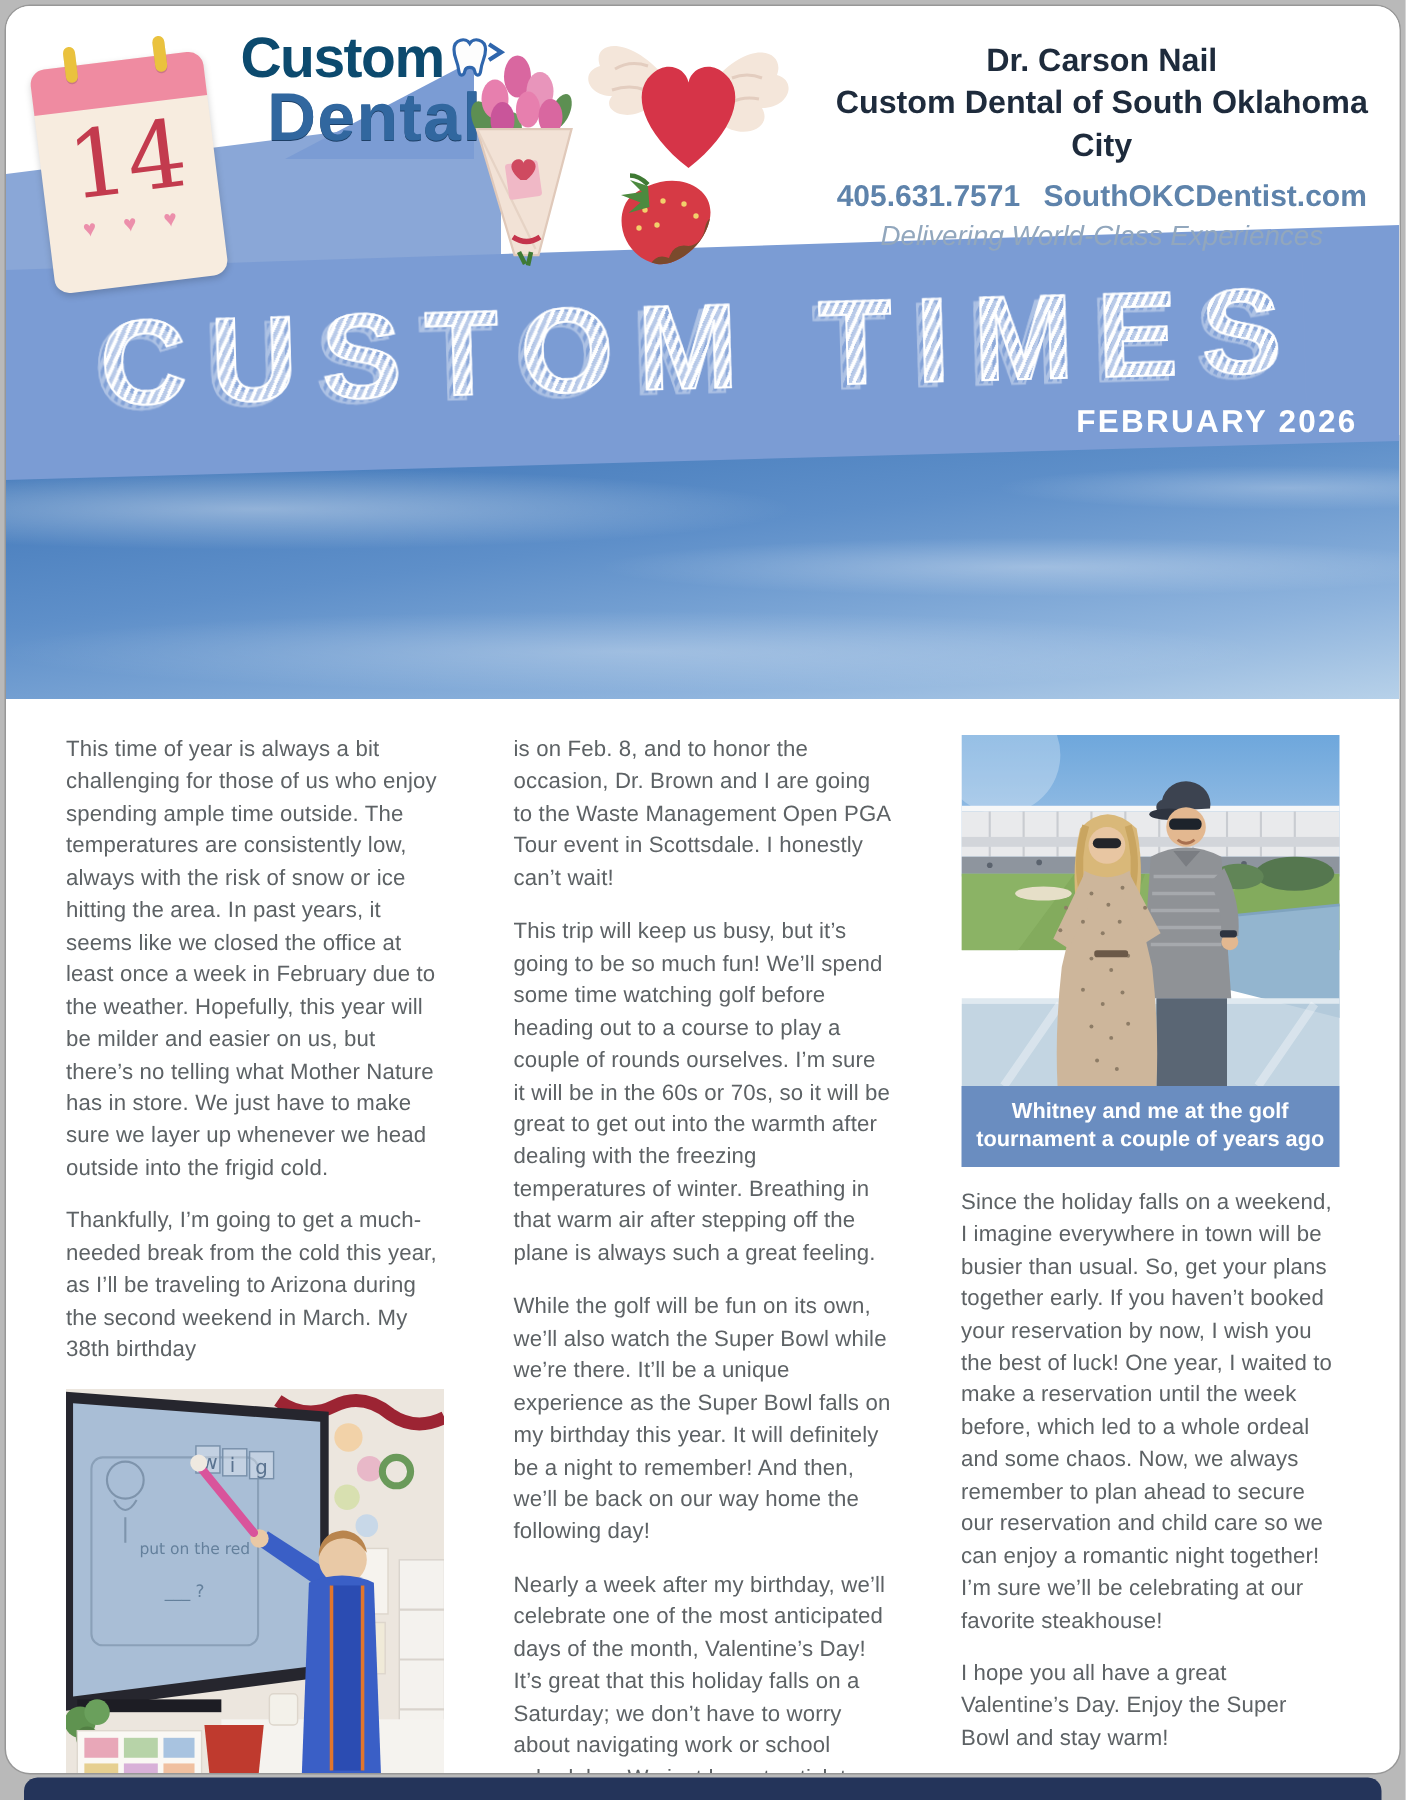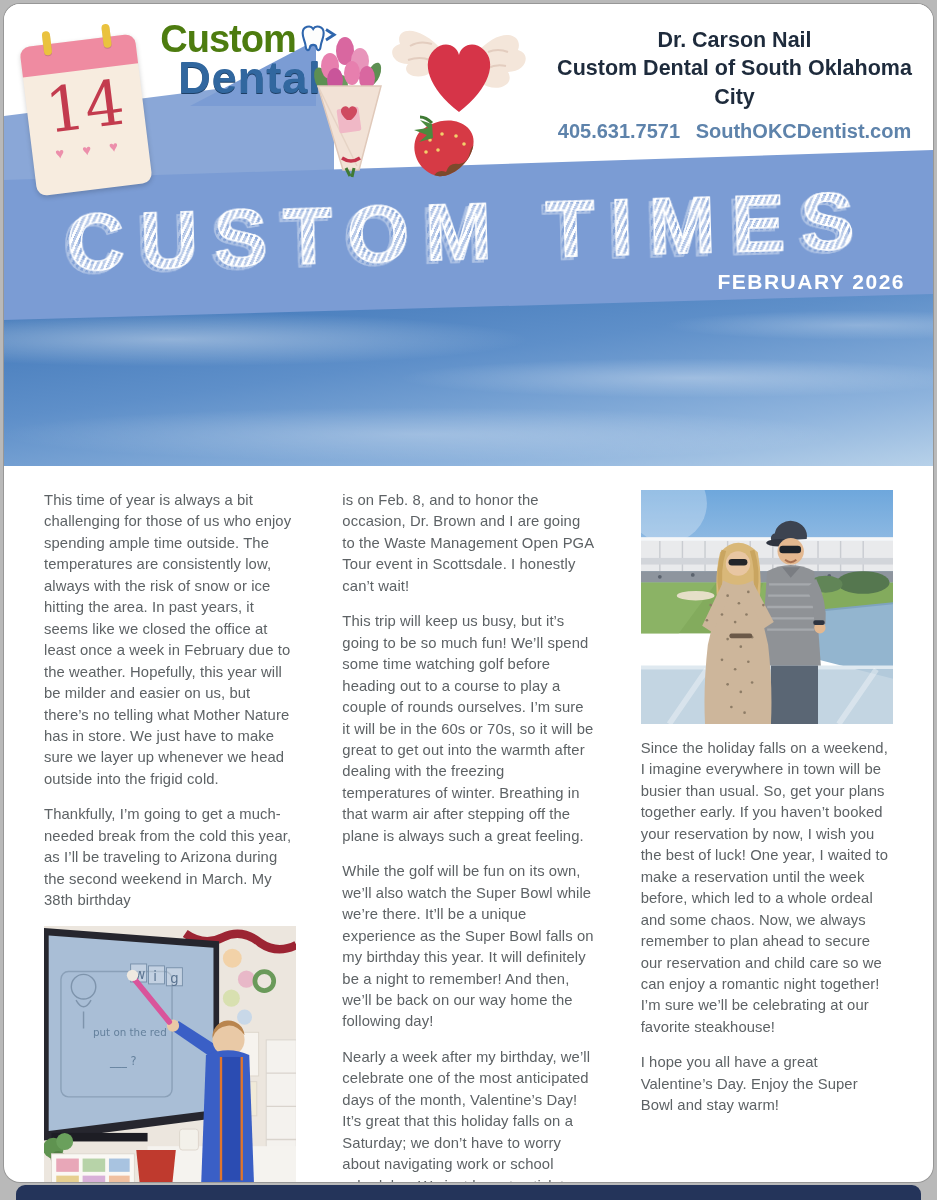--- a/index.html
+++ b/index.html
@@ -31,21 +31,21 @@
 
   .calendar{position:absolute;left:24px;top:36px;width:116px;height:150px;transform:rotate(-7deg);background:#f7ecdf;border-radius:10px;box-shadow:0 2px 5px rgba(0,0,0,.18);z-index:4;}
   .calendar-top{height:30px;background:#ef8ba1;border-radius:10px 10px 0 0;}
   .pin{position:absolute;top:-13px;width:8px;height:24px;background:#eac23e;border-radius:4px;box-shadow:0 1px 0 rgba(0,0,0,.15);}
   .pin.l{left:24px}.pin.r{right:24px}
   .calendar-day{text-align:center;font-size:62px;line-height:1.05;margin-top:4px;color:#c33b4e;font-family:"DejaVu Serif",serif;}
   .calendar-hearts{text-align:center;color:#ec8fab;font-size:15px;letter-spacing:7px;margin-top:2px;}
 
   .logo{position:absolute;left:146px;top:14px;width:200px;text-align:center;z-index:4;}
   .logo-row{display:flex;align-items:center;justify-content:center;gap:2px;}
-  .logo-custom{font-size:38px;font-weight:bold;color:#4d7c0f;letter-spacing:-1px;}
+  .logo-custom{font-size:38px;font-weight:bold;color:#0c4a6e;letter-spacing:-1px;}
   .logo-dental{font-size:45px;font-weight:bold;color:#31679f;letter-spacing:1px;margin-top:-9px;text-shadow:0 1px 0 #1d3f66;}
 
   .deco{position:absolute;z-index:4;}
   .deco-bouquet{left:298px;top:24px;}
   .deco-heart{left:384px;top:10px;}
   .deco-berry{left:398px;top:106px;}
 
   .contact{position:absolute;left:540px;right:8px;top:22px;text-align:center;z-index:4;}
   .contact-name{font-size:21.5px;font-weight:bold;color:#1e2b3c;line-height:1.32;}
   .contact-links{margin-top:9px;font-size:20px;font-weight:bold;color:#5e83ab;}
@@ -147,20 +147,21 @@
         <path d="M30 13 q-6 -6 -12 -6" stroke="#3f7a34" stroke-width="3" fill="none"></path>
       </svg>
 
       <div class="contact">
         <div class="contact-name">Dr. Carson Nail</div>
         <div class="contact-name">Custom Dental of South Oklahoma City</div>
         <div class="contact-links">
           <span>405.631.7571</span><span class="sep"></span>
           <span>SouthOKCDentist.com</span>
         </div>
+        <div class="contact-tagline">Delivering World-Class Experiences</div>
       </div>
     </div>
 
     <div class="content">
 
       <div class="col">
         <p>This time of year is always a bit challenging for those of us who enjoy spending ample time outside. The temperatures are consistently low, always with the risk of snow or ice hitting the area. In past years, it seems like we closed the office at least once a week in February due to the weather. Hopefully, this year will be milder and easier on us, but there’s no telling what Mother Nature has in store. We just have to make sure we layer up whenever we head outside into the frigid cold.</p>
         <p>Thankfully, I’m going to get a much-needed break from the cold this year, as I’ll be traveling to Arizona during the second weekend in March. My 38th birthday</p>
         <figure class="fig1">
           <svg class="photo" height="280" viewBox="0 0 268 295" preserveAspectRatio="none">
@@ -295,20 +296,21 @@
                 <circle cx="106" cy="214" r="1.4"></circle>
                 <circle cx="118" cy="204" r="1.4"></circle>
               <circle cx="96" cy="230" r="1.4"></circle>
                 <circle cx="110" cy="236" r="1.4"></circle>
                 <circle cx="74" cy="122" r="1.4"></circle>
               <circle cx="130" cy="122" r="1.4"></circle>
                 <circle cx="70" cy="138" r="1.4"></circle>
             </g>
             <rect x="94" y="152" width="24" height="5" rx="2" fill="#6b5948"></rect>
           </svg>
+          <figcaption class="photo-caption">Whitney and me at the golf tournament a couple of years ago</figcaption>
         </figure>
         <p>Since the holiday falls on a weekend, I imagine everywhere in town will be busier than usual. So, get your plans together early. If you haven’t booked your reservation by now, I wish you the best of luck! One year, I waited to make a reservation until the week before, which led to a whole ordeal and some chaos. Now, we always remember to plan ahead to secure our reservation and child care so we can enjoy a romantic night together! I’m sure we’ll be celebrating at our favorite steakhouse!</p>
         <p>I hope you all have a great Valentine’s Day. Enjoy the Super Bowl and stay warm!</p>
 
       </div>
 
     </div>
   </div>
 
   <div class="bottom-strip"></div>

